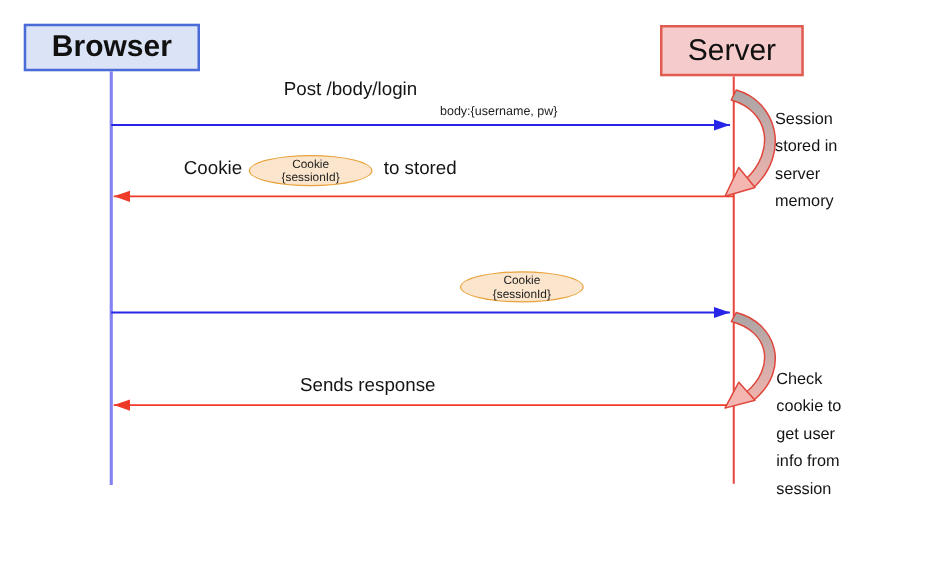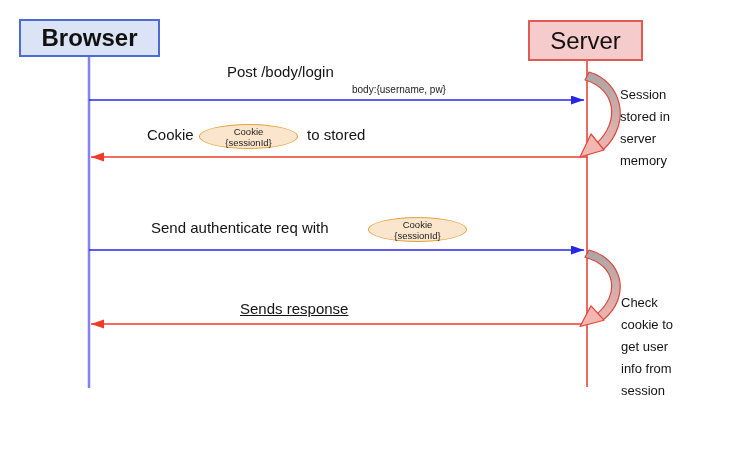--- a/index.html
+++ b/index.html
@@ -13,21 +13,21 @@
     font-size:24px;color:#111;box-sizing:border-box;
   }
   .actor-browser{left:19px;top:19px;width:141px;height:38px;background:#dbe4f6;border:2px solid #4a6bd8;font-weight:bold;}
   .actor-server{left:528px;top:20px;width:115px;height:41px;background:#f5cccb;border:2px solid #e05c52;}
   .msg-label{position:absolute;font-size:15px;white-space:nowrap;color:#141414;}
   .lbl-post{left:227px;top:63px;}
   .lbl-body{left:352px;top:84px;font-size:10px;color:#222;}
   .lbl-sends{left:147px;top:126px;}
   .lbl-tobrowser{left:307px;top:126px;}
   .lbl-auth{left:151px;top:219px;}
-  .lbl-resp{left:240px;top:300px;text-decoration:underline;}
+  .lbl-resp{left:240px;top:300px;}
   .cookie{
     position:absolute;width:99px;height:25px;border-radius:50%;
     background:#fbe5cc;border:1.5px solid #e9a23b;box-sizing:border-box;
     display:flex;flex-direction:column;align-items:center;justify-content:center;
     font-size:9.5px;line-height:11px;color:#222;
   }
   .cookie-1{left:199px;top:124px;}
   .cookie-2{left:368px;top:217px;}
   .note{
     position:absolute;font-size:13px;line-height:22px;color:#141414;
@@ -84,21 +84,20 @@
   <div class="msg-label lbl-post">Post /body/login</div>
   <div class="msg-label lbl-body">body:{username, pw}</div>
 
   <div class="msg-label lbl-sends">Cookie</div>
   <div class="cookie cookie-1">
     <span>Cookie</span>
     <span>{sessionId}</span>
   </div>
   <div class="msg-label lbl-tobrowser">to stored</div>
 
-  <div class="msg-label lbl-auth">Send authenticate req with</div>
   <div class="cookie cookie-2">
     <span>Cookie</span>
     <span>{sessionId}</span>
   </div>
 
   <div class="msg-label lbl-resp">Sends response</div>
 
   <div class="note note-session">Session
 stored in
 server

